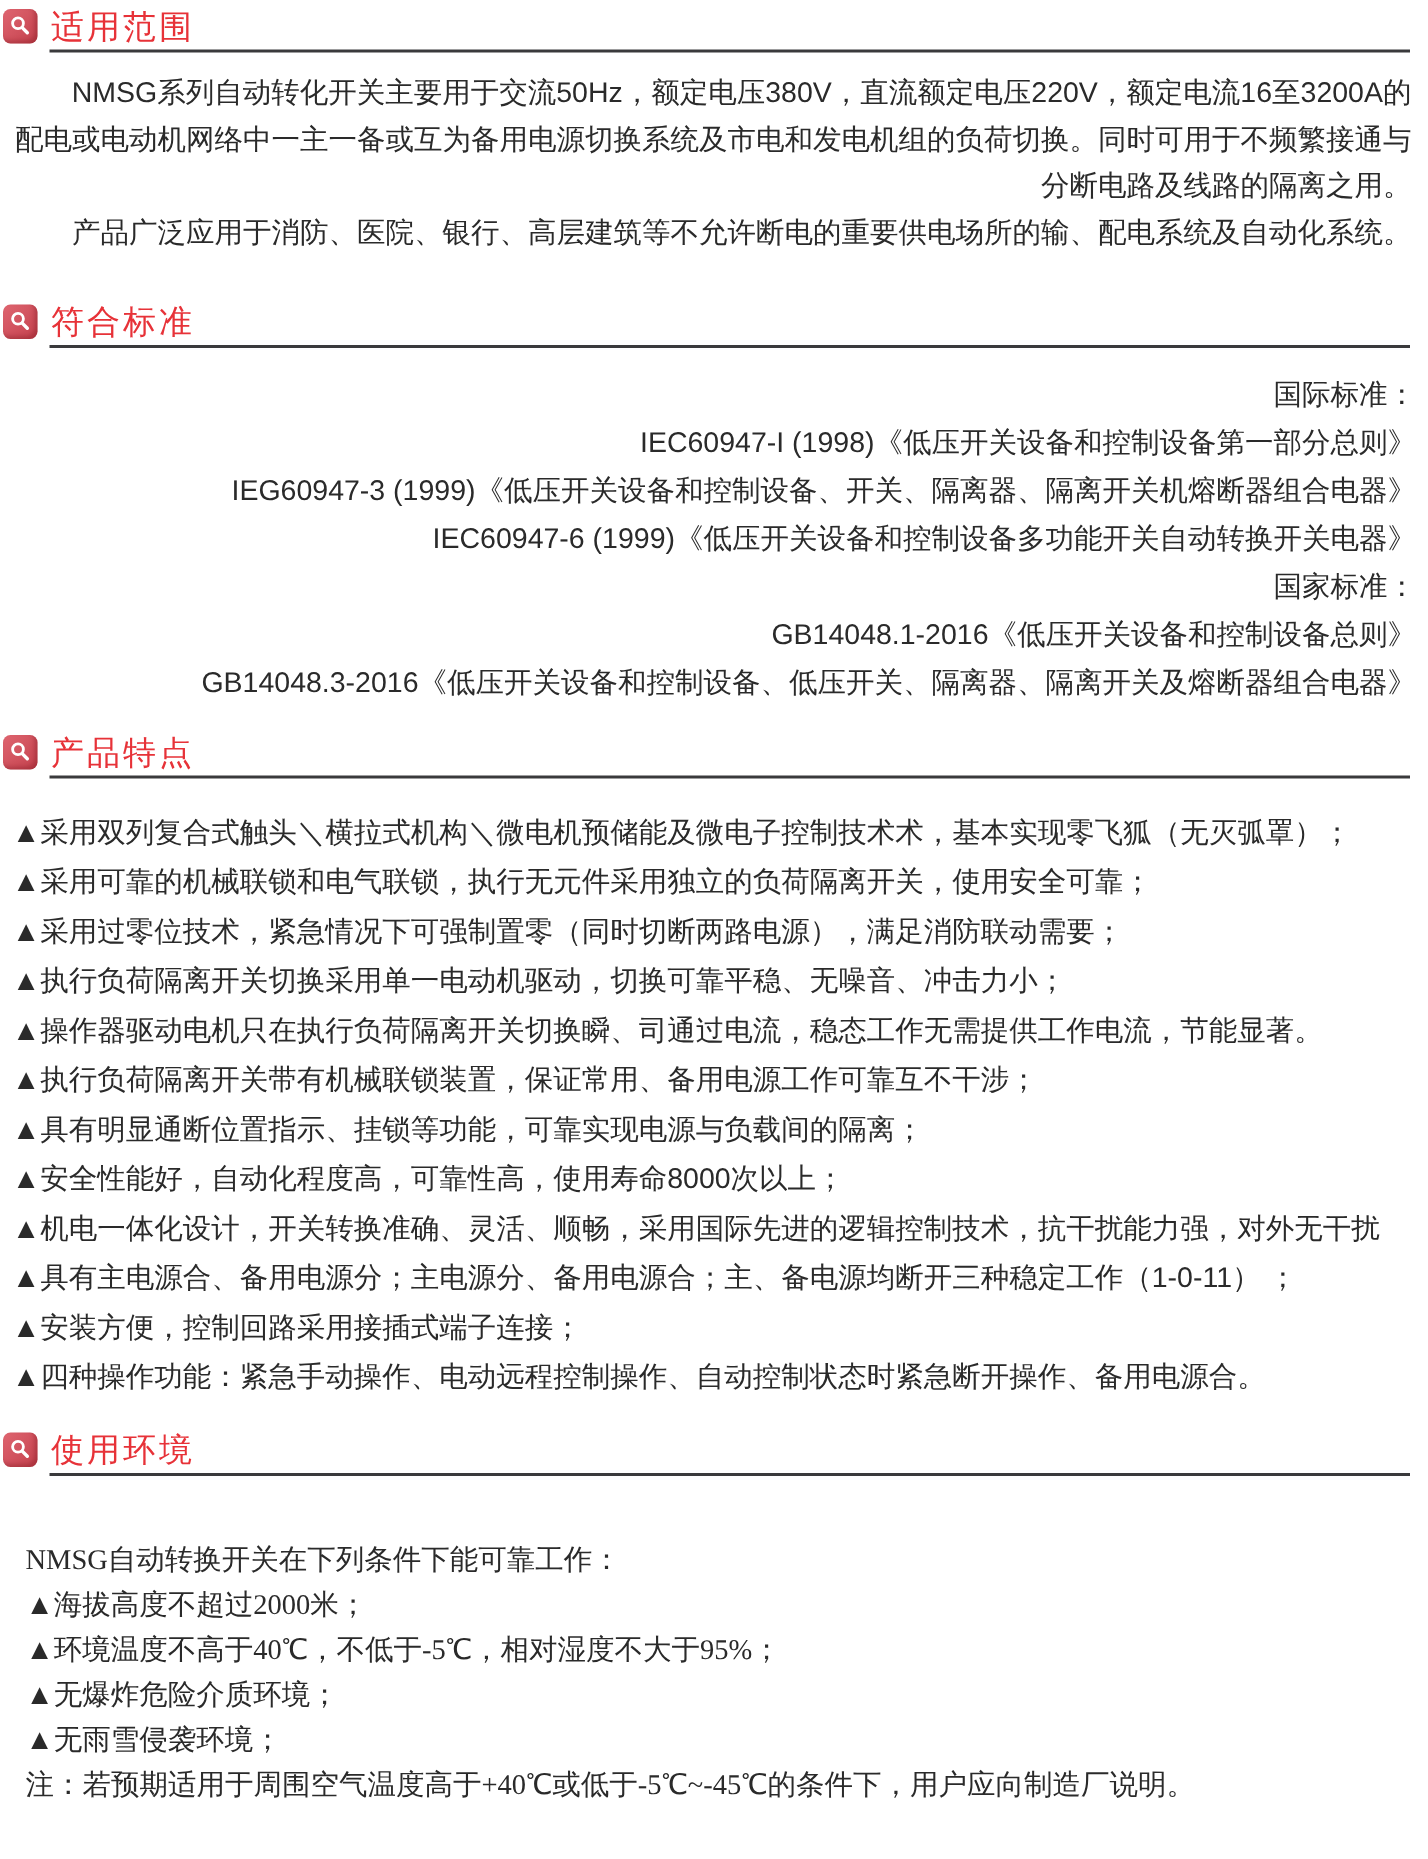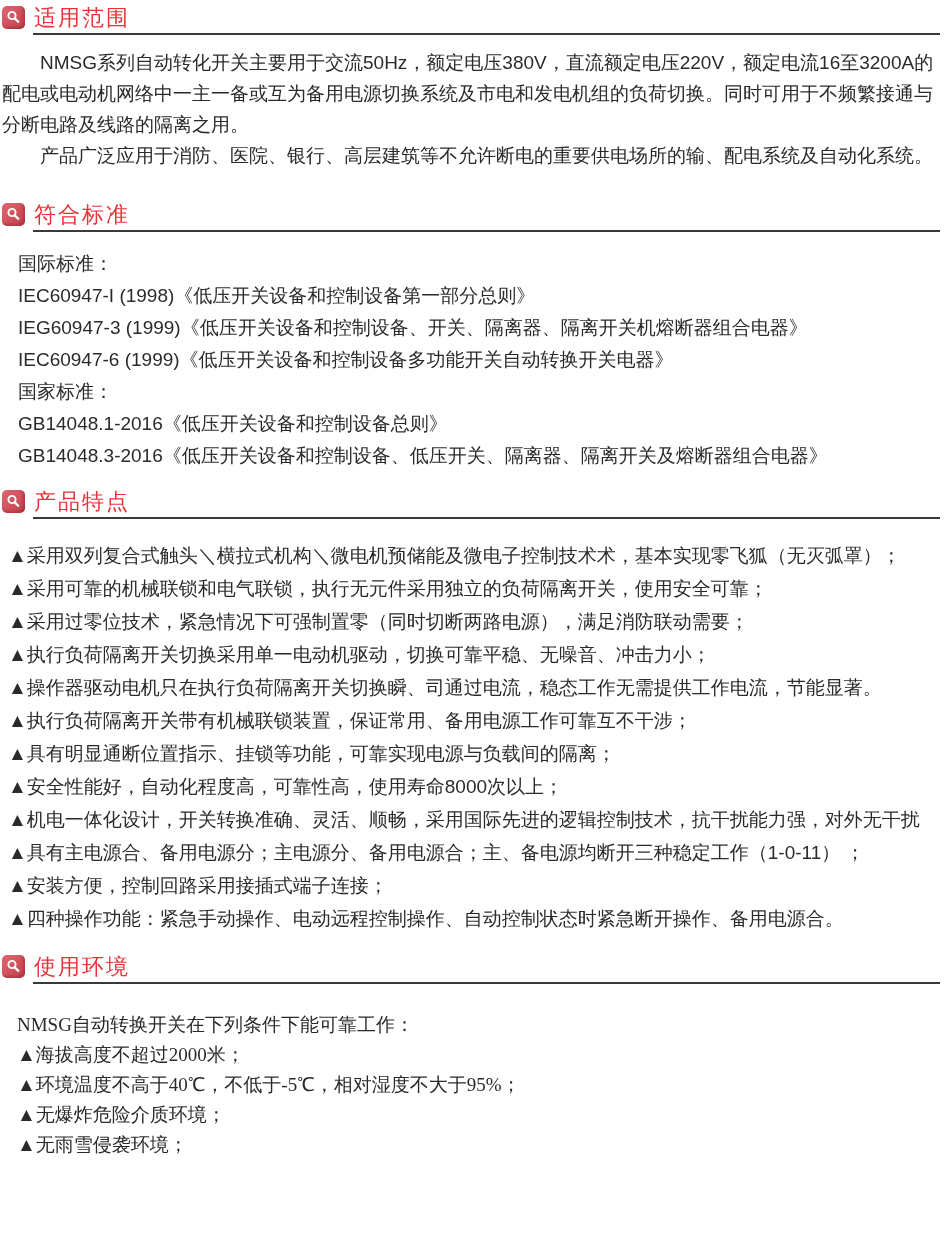--- a/index.html
+++ b/index.html
@@ -22,35 +22,35 @@
   .sec-icon svg{display:block;}
   .sec-title{
     margin:0;font-size:22px;font-weight:400;letter-spacing:2px;
     color:var(--header-red,#e73238);line-height:27px;
   }
   .sec-rule{height:0;border-top:2px solid var(--rule,#3a3a3c);margin:2px 4px 0 33px;}
 
   
   #sec-scope{padding-top:4px;}
   .scope-body{padding:12px 3px 0 2px;font-size:19px;line-height:31px;}
-  .para{margin:0;text-indent:2em;}
+  .para{margin:0;text-indent:2em;text-align:right;}
 
   
   #sec-standards{margin-top:30px;}
   .std-list{padding:16px 0 0 18px;font-size:19px;line-height:32px;}
-  .std-line{white-space:nowrap;}
+  .std-line{white-space:nowrap;text-align:right;}
 
   
   #sec-features{margin-top:16px;}
   .feature-list{padding:20px 0 0 8px;font-size:19px;line-height:33px;}
   .feature-line{white-space:nowrap;}
 
   
   #sec-env{margin-top:18px;font-family:Liberation Serif, serif;}
-  .env-body{padding:26px 0 0 17px;font-size:19px;line-height:30px;}
+  .env-body{padding:42px 0 0 17px;font-size:19px;line-height:30px;}
   .env-line{white-space:nowrap;margin:0;}
 </style>
 </head>
 <body>
 
 <div class="page">
 
   <section class="sec" id="sec-scope">
     <div class="sec-header">
       <span class="sec-icon">
@@ -153,16 +153,17 @@
       <div>
 
           <p class="env-line">▲海拔高度不超过2000米；</p>
 
           <p class="env-line">▲环境温度不高于40℃，不低于-5℃，相对湿度不大于95%；</p>
 
           <p class="env-line">▲无爆炸危险介质环境；</p>
 
           <p class="env-line">▲无雨雪侵袭环境；</p>
         </div>
+      <p class="env-line">注：若预期适用于周围空气温度高于+40℃或低于-5℃~-45℃的条件下，用户应向制造厂说明。</p>
     </div>
   </section>
 
 </div>
 
 </body></html>

